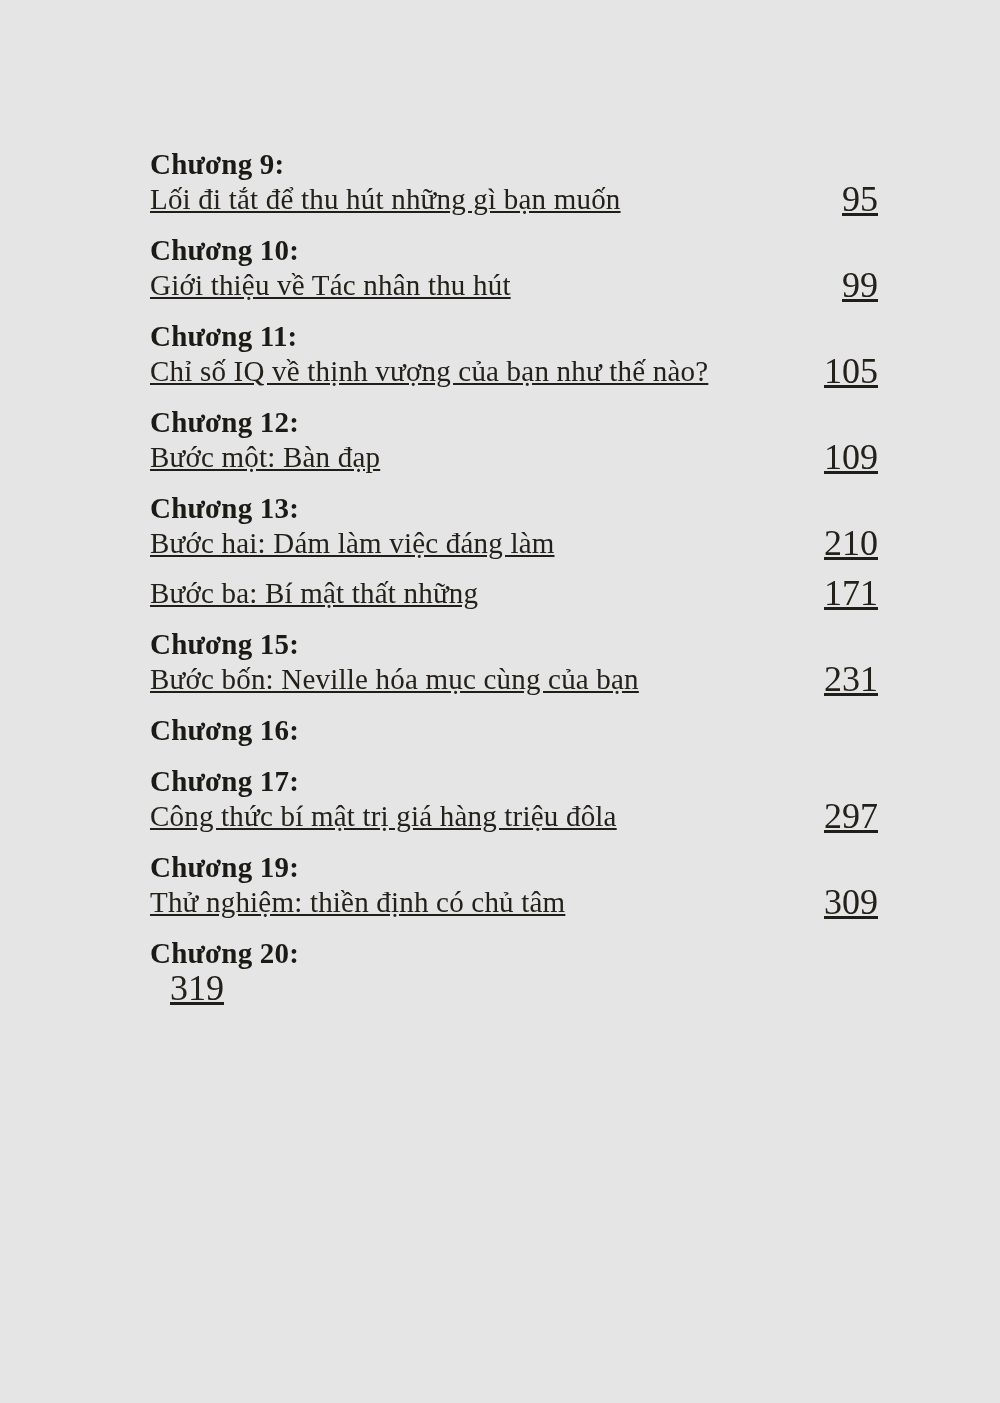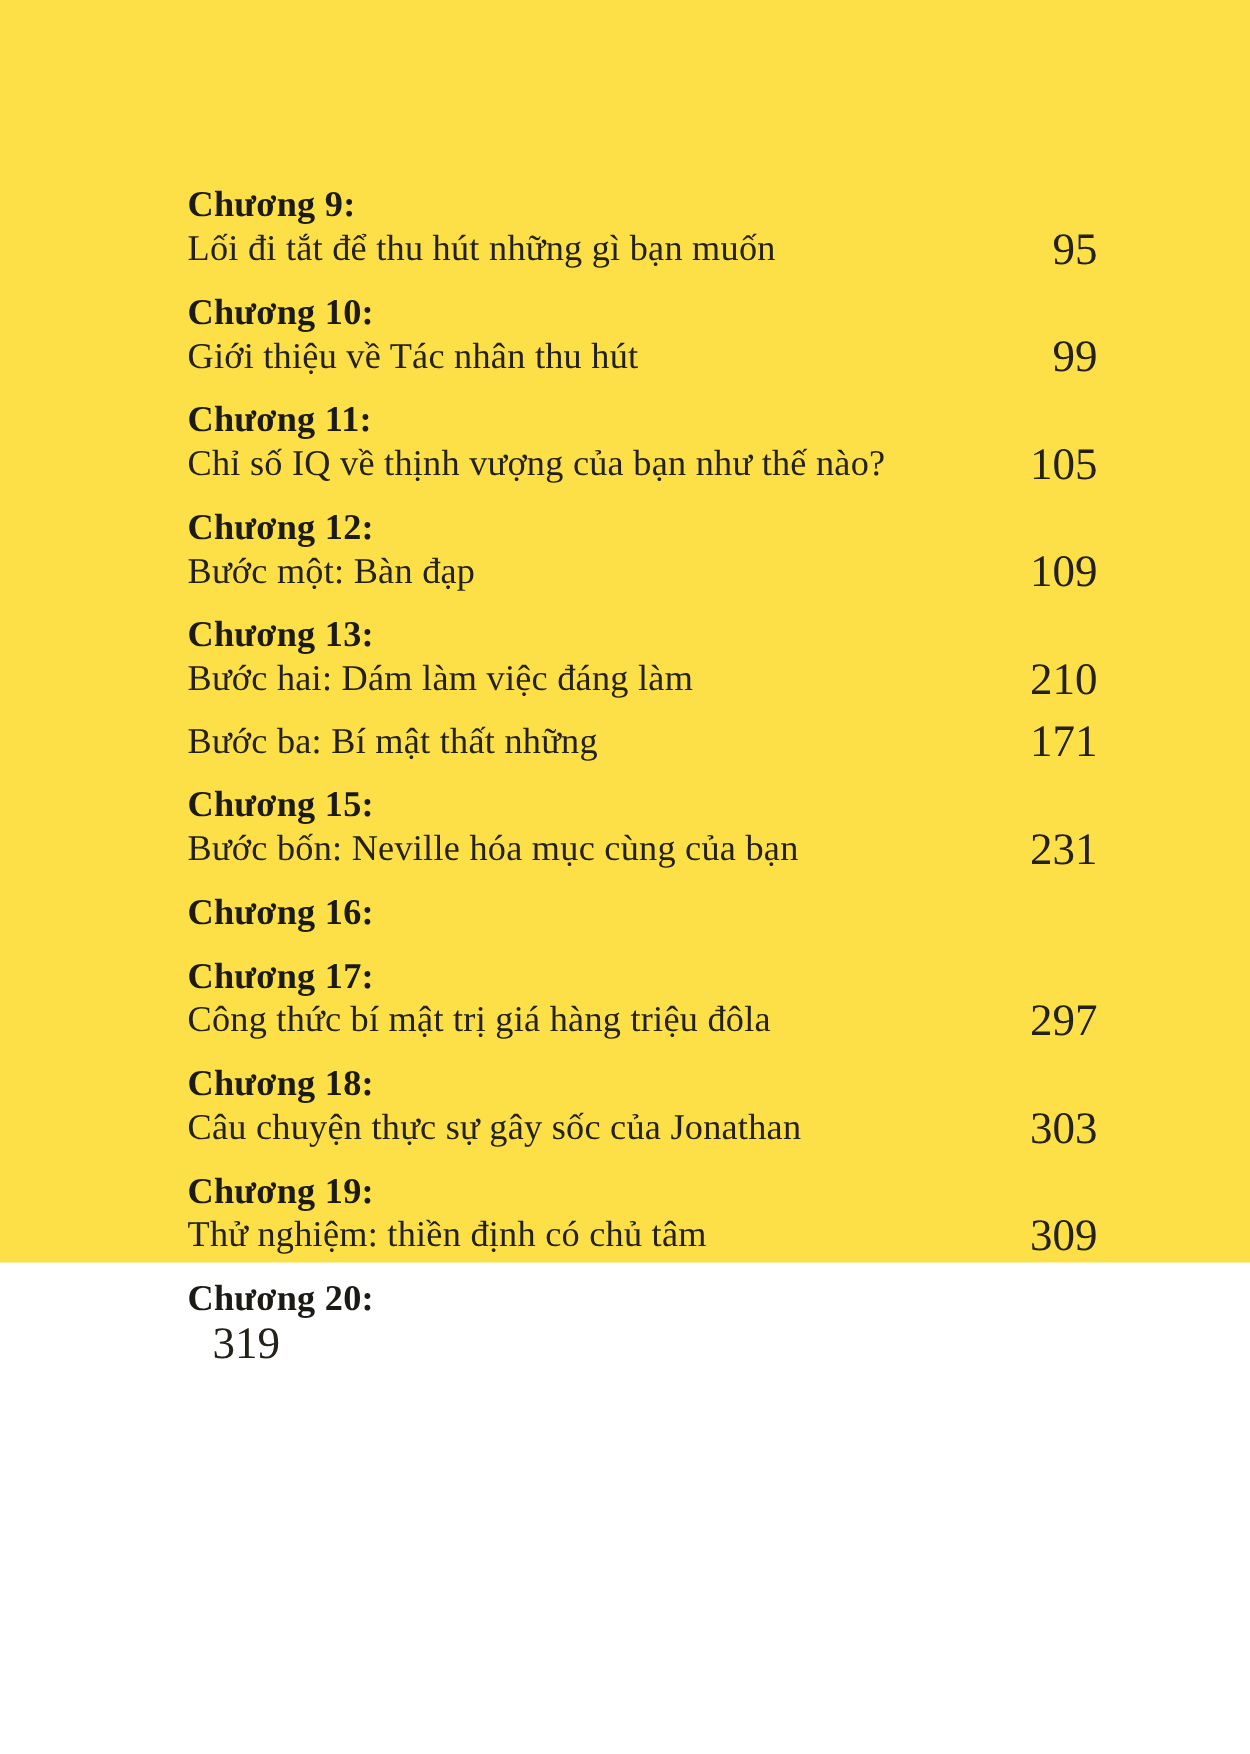--- a/index.html
+++ b/index.html
@@ -8,42 +8,43 @@
   }
   body {
     width: 1000px;
     height: 1403px;
     background: #ffffff;
     overflow: hidden;
   }
   .page {
     position: relative;
     width: 1000px;
-    height: 1010px;
-    background: #fde047;
+    height: 1403px;
+    background: #e5e5e5;
     font-family: "Liberation Serif", "DejaVu Serif", serif;
     color: #201e18;
   }
   .toc {
     padding: 146px 122px 0 150px;
   }
   .entry {
     margin-bottom: 15px;
   }
   .chapter {
     font-size: 29px;
     line-height: 36px;
     font-weight: 700;
     letter-spacing: 0.2px;
     color: #1b1a15;
   }
   .row {
     display: flex;
     justify-content: space-between;
     align-items: center;
+    text-decoration: underline;
   }
   .title {
     font-size: 29px;
     line-height: 35px;
     color: #232119;
     letter-spacing: 0.2px;
   }
   .pagenum {
     font-size: 36px;
     line-height: 35px;
@@ -117,27 +118,20 @@
   </div>
 
   <div class="entry">
     <div class="chapter">Chương 17:</div>
     <div class="row">
       <div class="title">Công thức bí mật trị giá hàng triệu đôla</div>
       <div class="pagenum">297</div>
     </div>
   </div>
 
-  <div class="entry">
-    <div class="chapter">Chương 18:</div>
-    <div class="row">
-      <div class="title">Câu chuyện thực sự gây sốc của Jonathan</div>
-      <div class="pagenum">303</div>
-    </div>
-  </div>
 
   <div class="entry">
     <div class="chapter">Chương 19:</div>
     <div class="row">
       <div class="title">Thử nghiệm: thiền định có chủ tâm</div>
       <div class="pagenum">309</div>
     </div>
   </div>
 
   <div class="entry">

